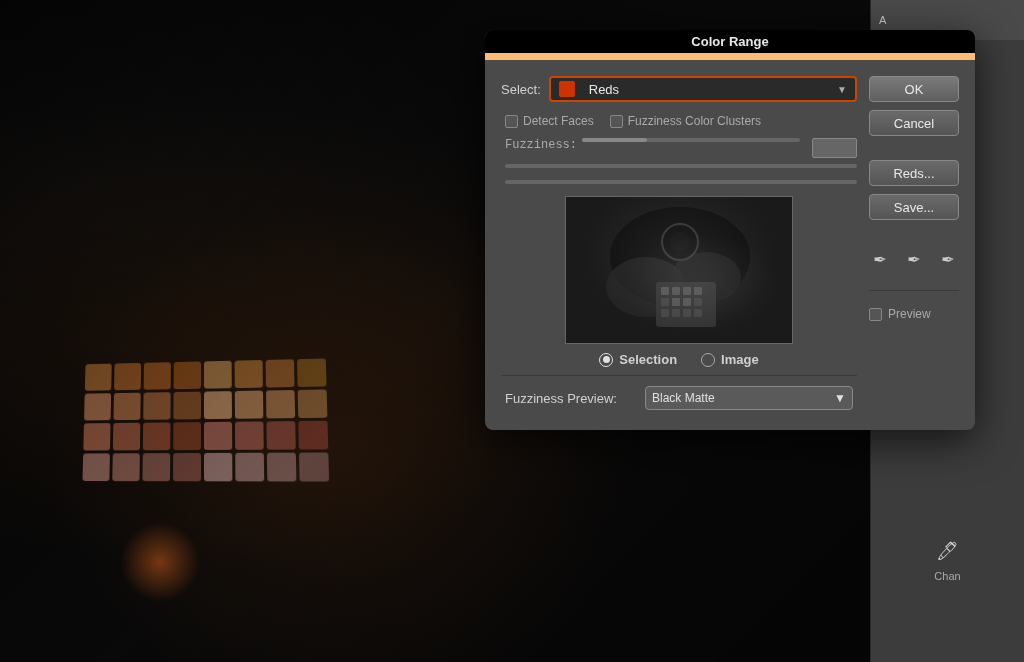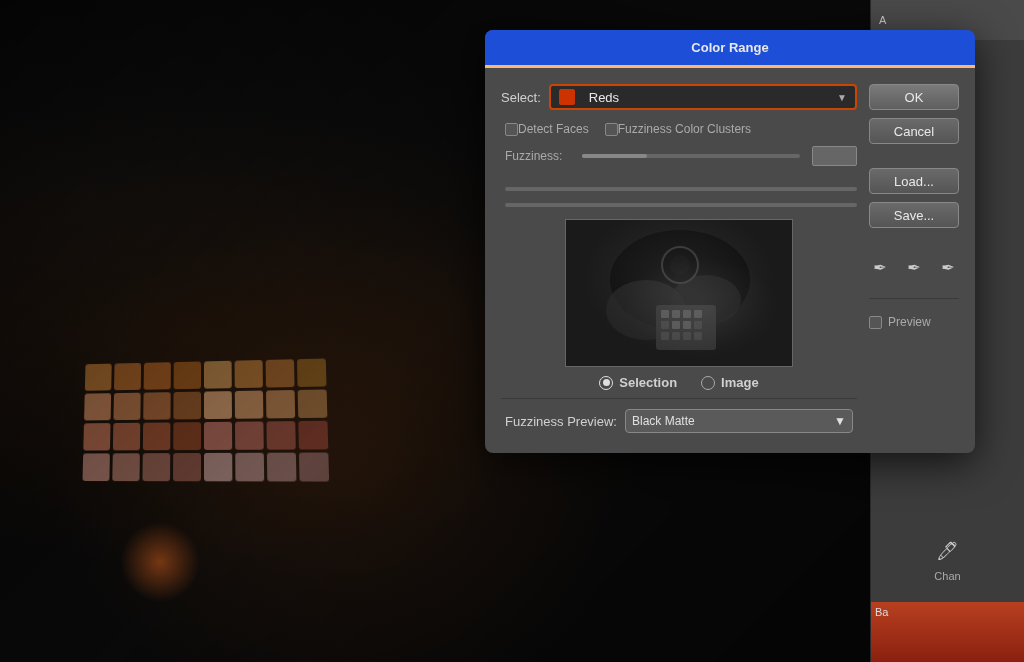--- a/index.html
+++ b/index.html
@@ -107,27 +107,27 @@
       top: 30px;
       left: 485px;
       width: 490px;
       background: #4a4a4a;
       border-radius: 8px;
       box-shadow: 0 10px 40px rgba(0,0,0,0.7);
       overflow: hidden;
     }
 
     .dialog-titlebar {
-      background: #1d4ed8;
-      padding: 10px 16px;
+      background: #000000;
+      padding: 4px 16px;
       text-align: center;
       font-size: 13px;
       font-weight: 600;
       color: #e8e8e8;
-      border-bottom: 3px solid #fdba74;
+      border-bottom: 7px solid #fdba74;
     }
 
     .dialog-body {
       display: flex;
       padding: 16px;
       gap: 12px;
     }
 
     .dialog-main {
       flex: 1;
@@ -193,43 +193,44 @@
       display: flex;
       align-items: center;
       gap: 16px;
       margin-bottom: 10px;
       padding-left: 4px;
     }
 
     .checkbox-item {
       display: flex;
       align-items: center;
+      gap: 5px;
     }
 
     .checkbox-box {
       width: 13px;
       height: 13px;
       border: 1px solid #888;
       background: #555;
       border-radius: 2px;
       flex-shrink: 0;
     }
 
     .checkbox-label {
       color: #aaa;
       font-size: 12px;
     }
 
     
     .param-row {
       display: flex;
-      align-items: center;
       gap: 8px;
-      margin-bottom: 21px;
+      margin-bottom: 6px;
       padding-left: 4px;
+      font-family: Liberation Mono, monospace;
     }
 
     .param-label {
       color: #aaa;
       font-size: 12px;
       width: 65px;
       flex-shrink: 0;
     }
 
     .param-input {
@@ -377,20 +378,21 @@
       height: 24px;
       background: #5a5a5a;
       border: 1px solid #888;
       border-radius: 4px;
       color: #e0e0e0;
       font-size: 12px;
       padding: 3px 6px;
       display: flex;
       align-items: center;
       justify-content: space-between;
+      margin-left: 20px;
     }
 
     
     .btn {
       height: 26px;
       border-radius: 4px;
       border: 1px solid #888;
       background: linear-gradient(to bottom, #6a6a6a, #555);
       color: #e8e8e8;
       font-size: 13px;
@@ -506,25 +508,20 @@
     <span>Res</span>
   </div>
 
   <div style="position:absolute;bottom:80px;left:0;right:0;display:flex;flex-direction:column;align-items:center;gap:8px;">
 
     <div style="color:#ccc;font-size:18px;cursor:pointer;">🖊</div>
 
     <div style="font-size:11px;color:#aaa;text-align:center;">Chan</div>
   </div>
 
-  <div style="position:absolute;bottom:0;left:0;right:0;height:60px;overflow:hidden;">
-    <div style="width:100%;height:100%;background:linear-gradient(to bottom,#b84020,#8a2010);">
-      <div style="padding:4px;font-size:11px;color:#ddd;">Ba</div>
-    </div>
-  </div>
 </div>
 
 <div class="dialog">
   <div class="dialog-titlebar">
     <span>Color Range</span>
   </div>
 
   <div class="dialog-body">
 
     <div class="dialog-main">
@@ -621,21 +618,21 @@
 
     <div class="dialog-sidebar">
       <div class="btn btn-ok">
         <span>OK</span>
       </div>
       <div class="btn">
         <span>Cancel</span>
       </div>
       <div style="height:8px;"></div>
       <div class="btn">
-        <span>Load...</span>
+        <span>Reds...</span>
       </div>
       <div class="btn">
         <span>Save...</span>
       </div>
       <div style="height:8px;"></div>
 
       <div class="eyedropper-row">
         <span class="eyedropper-icon" title="Sample">✒</span>
         <span class="eyedropper-icon" title="Add to Sample">✒</span>
         <span class="eyedropper-icon" title="Subtract from Sample">✒</span>

